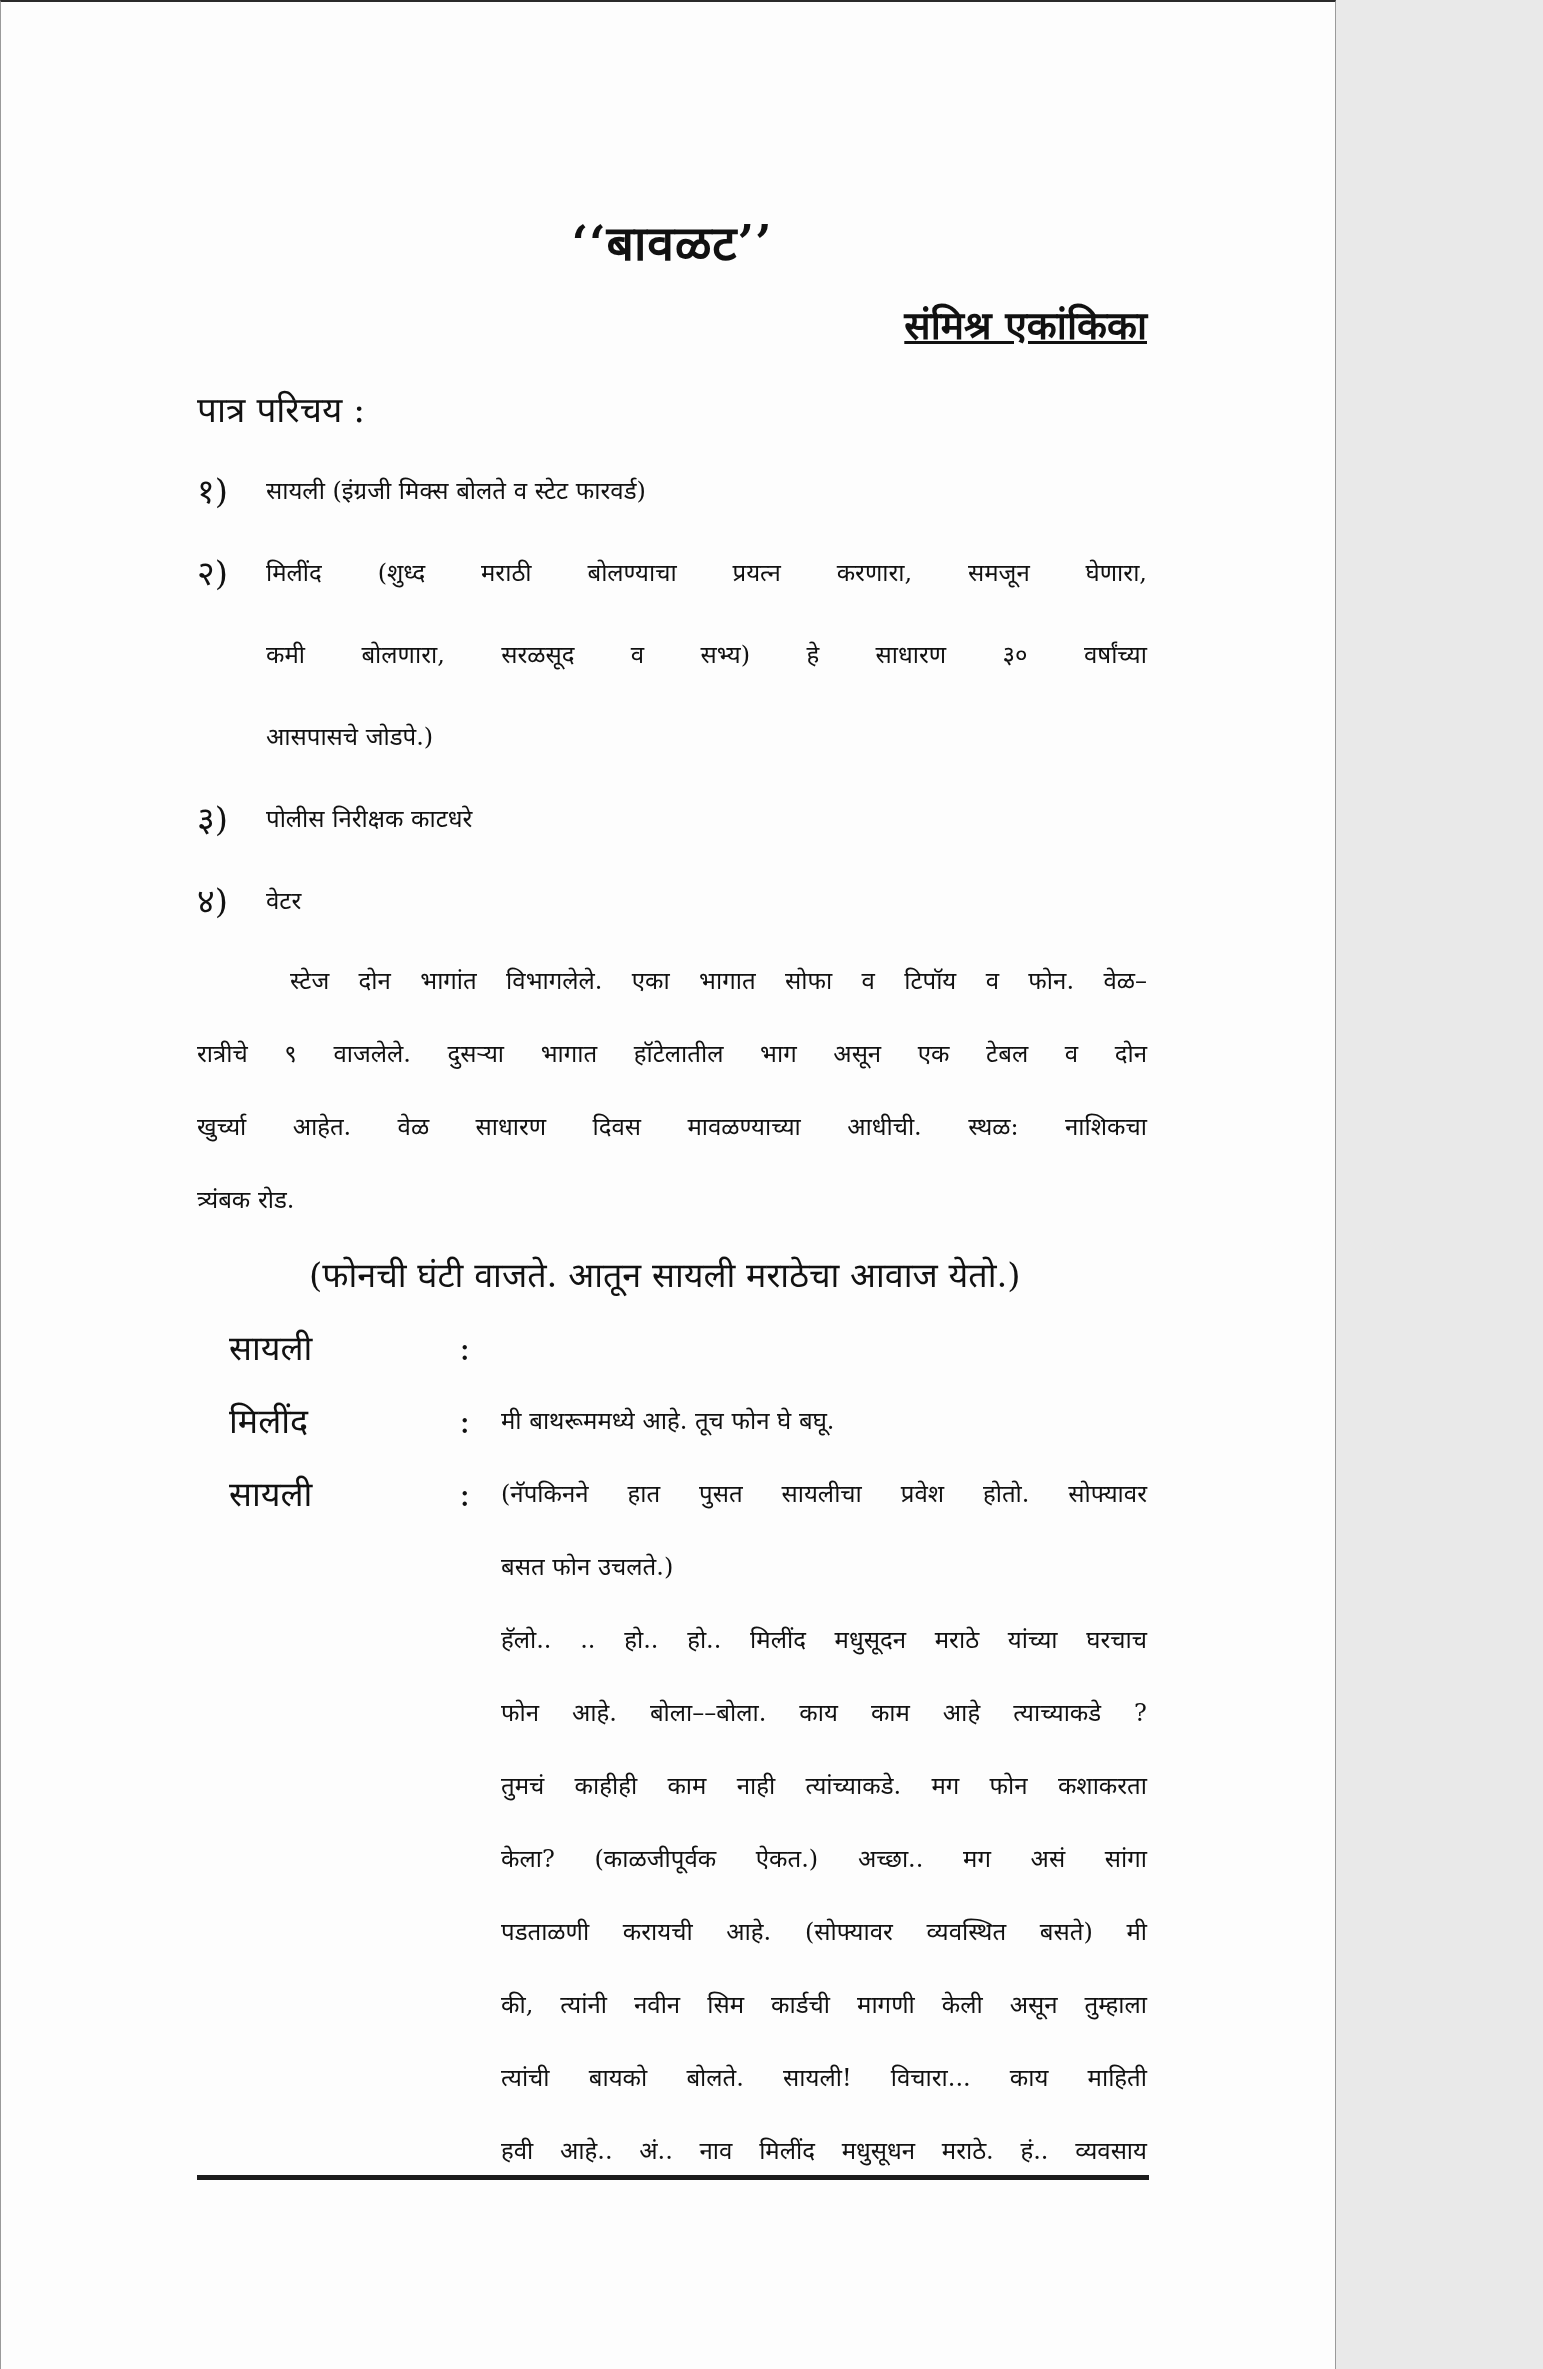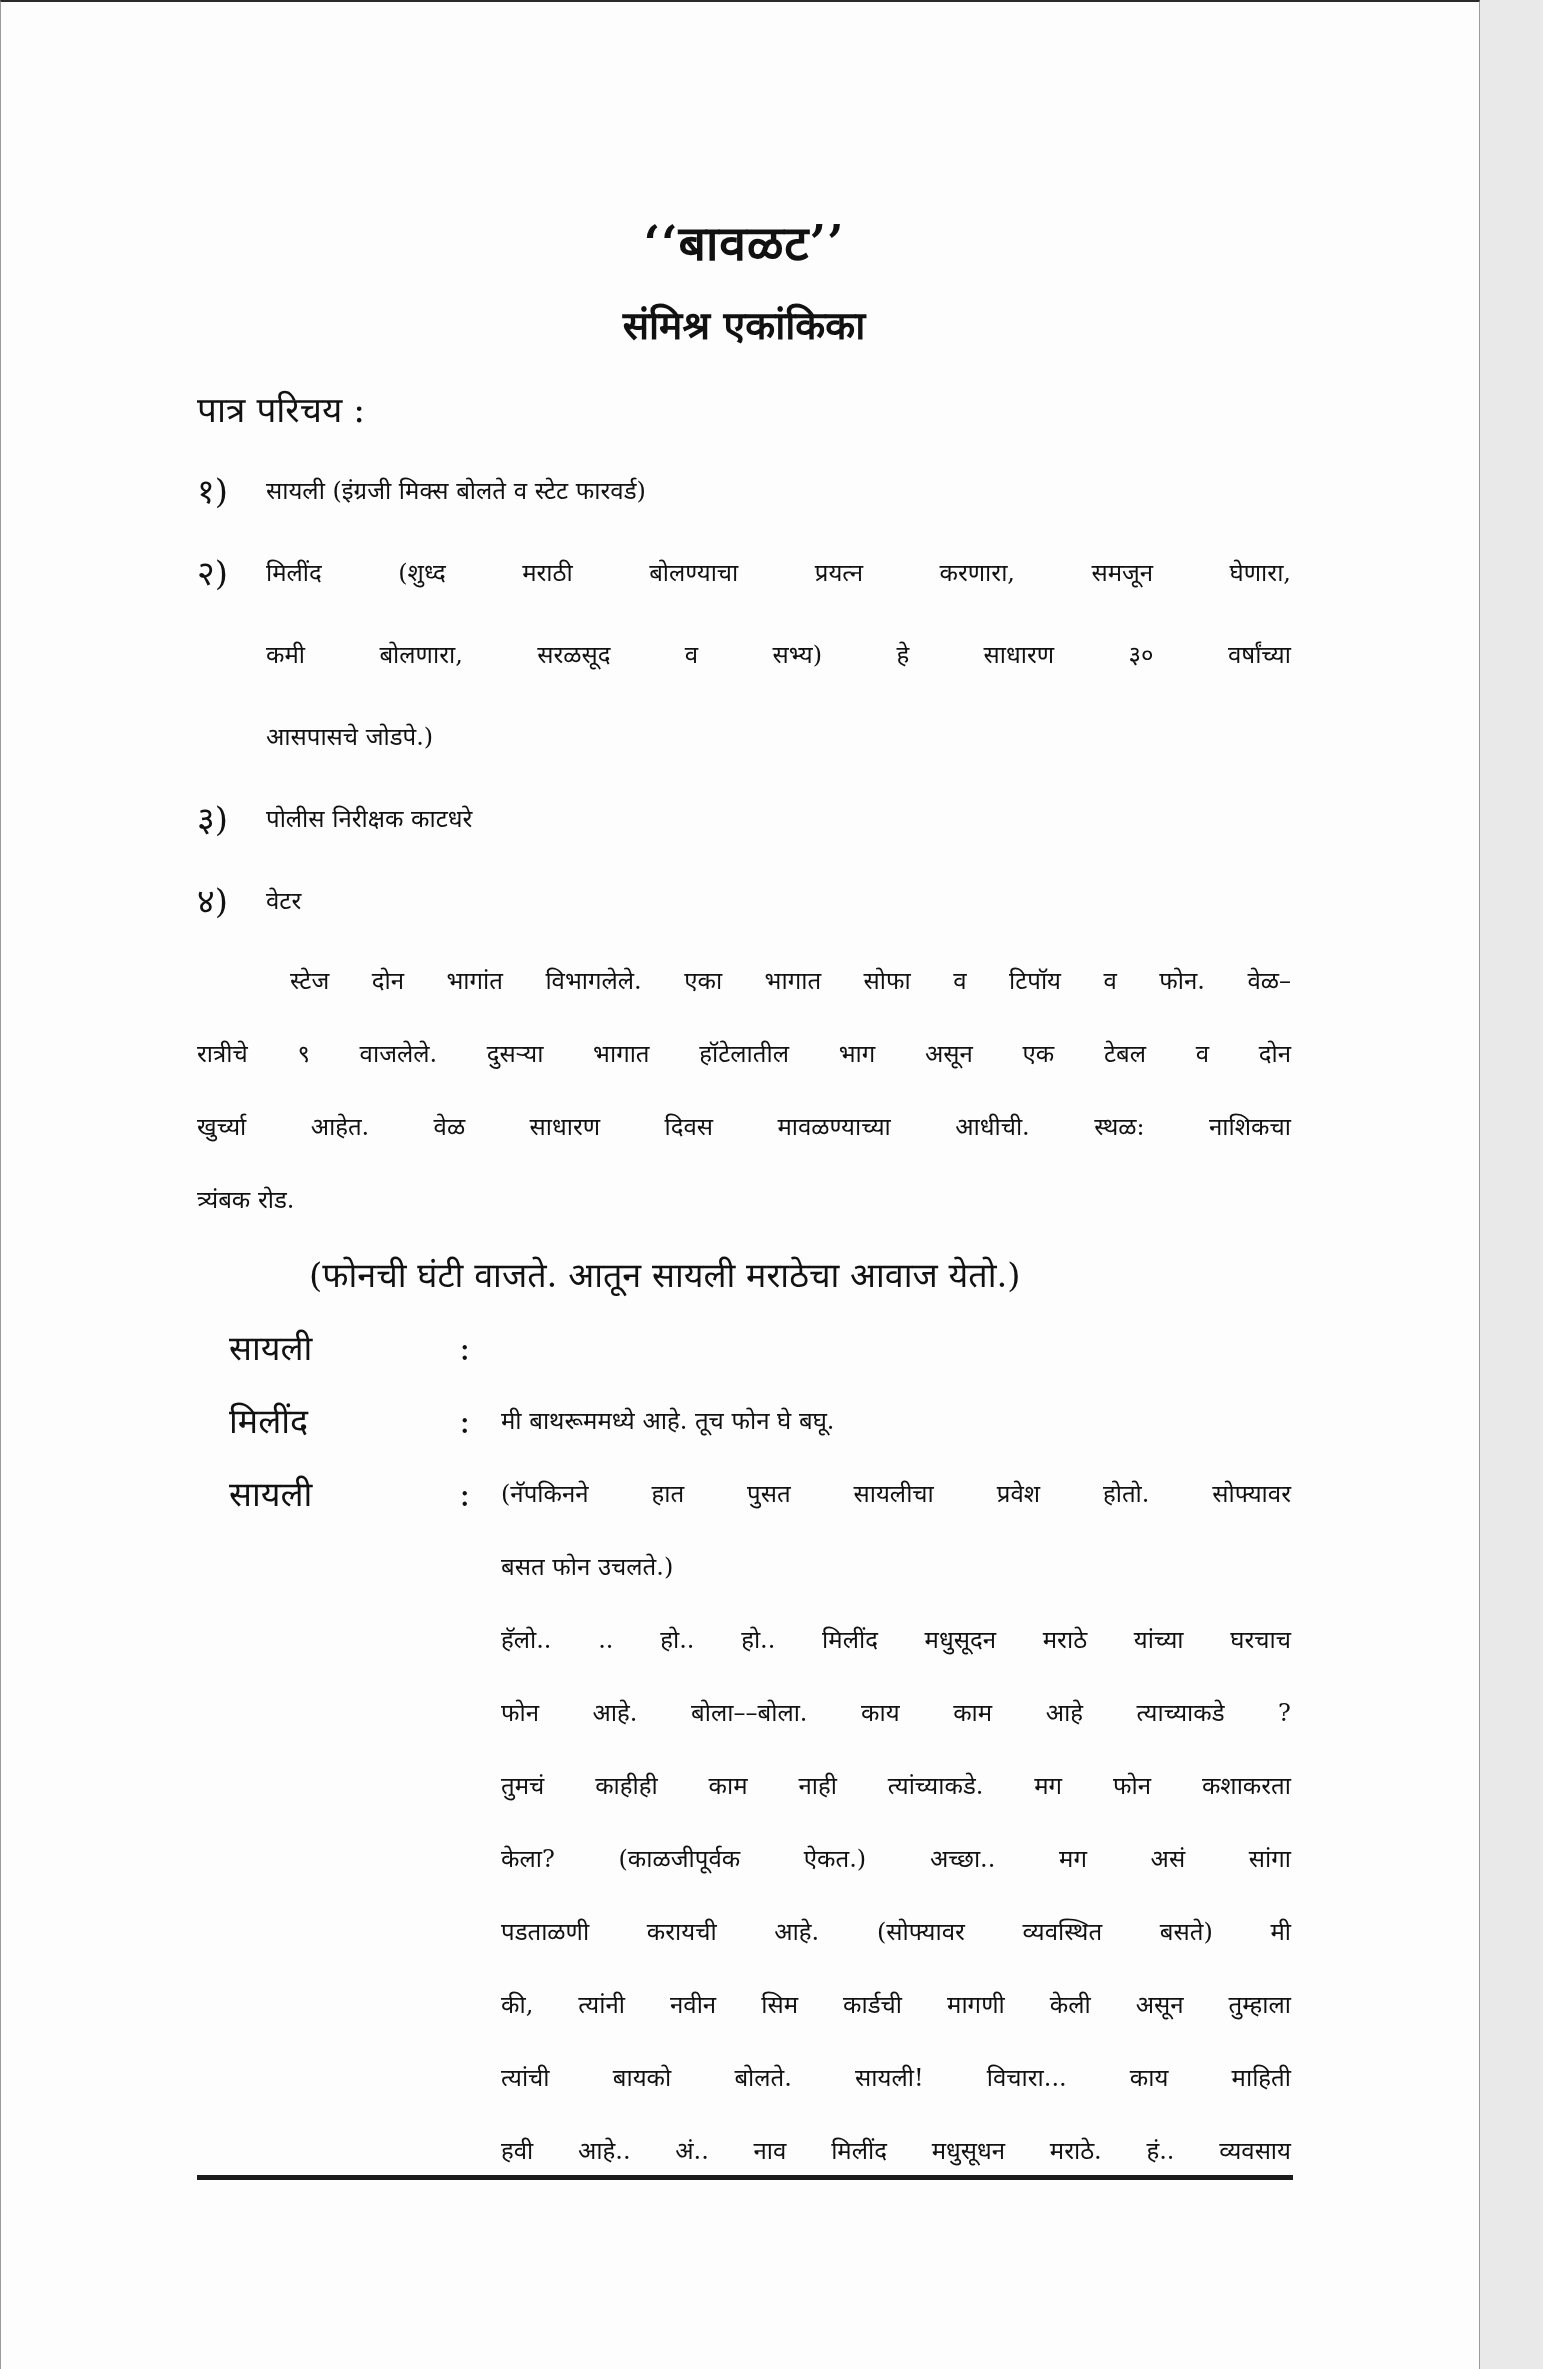--- a/index.html
+++ b/index.html
@@ -1,40 +1,41 @@
 <!DOCTYPE html>
 <html style="font-size:15px"><head>
 <meta charset="utf-8">
 <style>
   html,body{margin:0;padding:0;background:#e9e9e9;}
   .page{
     position:relative;
-    width:1480px;height:2370px;
+    width:1336px;height:2370px;
     background:#fdfdfd;
     box-sizing:border-box;
     border:1.9px solid #9a9a9a;
     border-top:2.8px solid #2a2a2a;
     font-family:"DejaVu Serif","DejaVu Sans",serif;
     color:#111;
     overflow:hidden;
   }
   .content{
     position:absolute;
     left:196px;right:188px;top:198px;
   }
   .title{
     text-align:center;
     font-size:48px;font-weight:bold;
     line-height:86px;
     letter-spacing:0.9px;
   }
   .subtitle{
-    text-align:center;
+    text-align:right;
     font-size:39px;font-weight:bold;
     line-height:78px;
+    text-decoration:underline;
   }
   .cast-heading{
     font-size:35px;
     line-height:80px;
     margin-top:5.6px;
   }
   .cast-item{display:flex;}
   .cast-num{
     width:69px;flex:0 0 69px;
     font-size:34px;line-height:82px;

